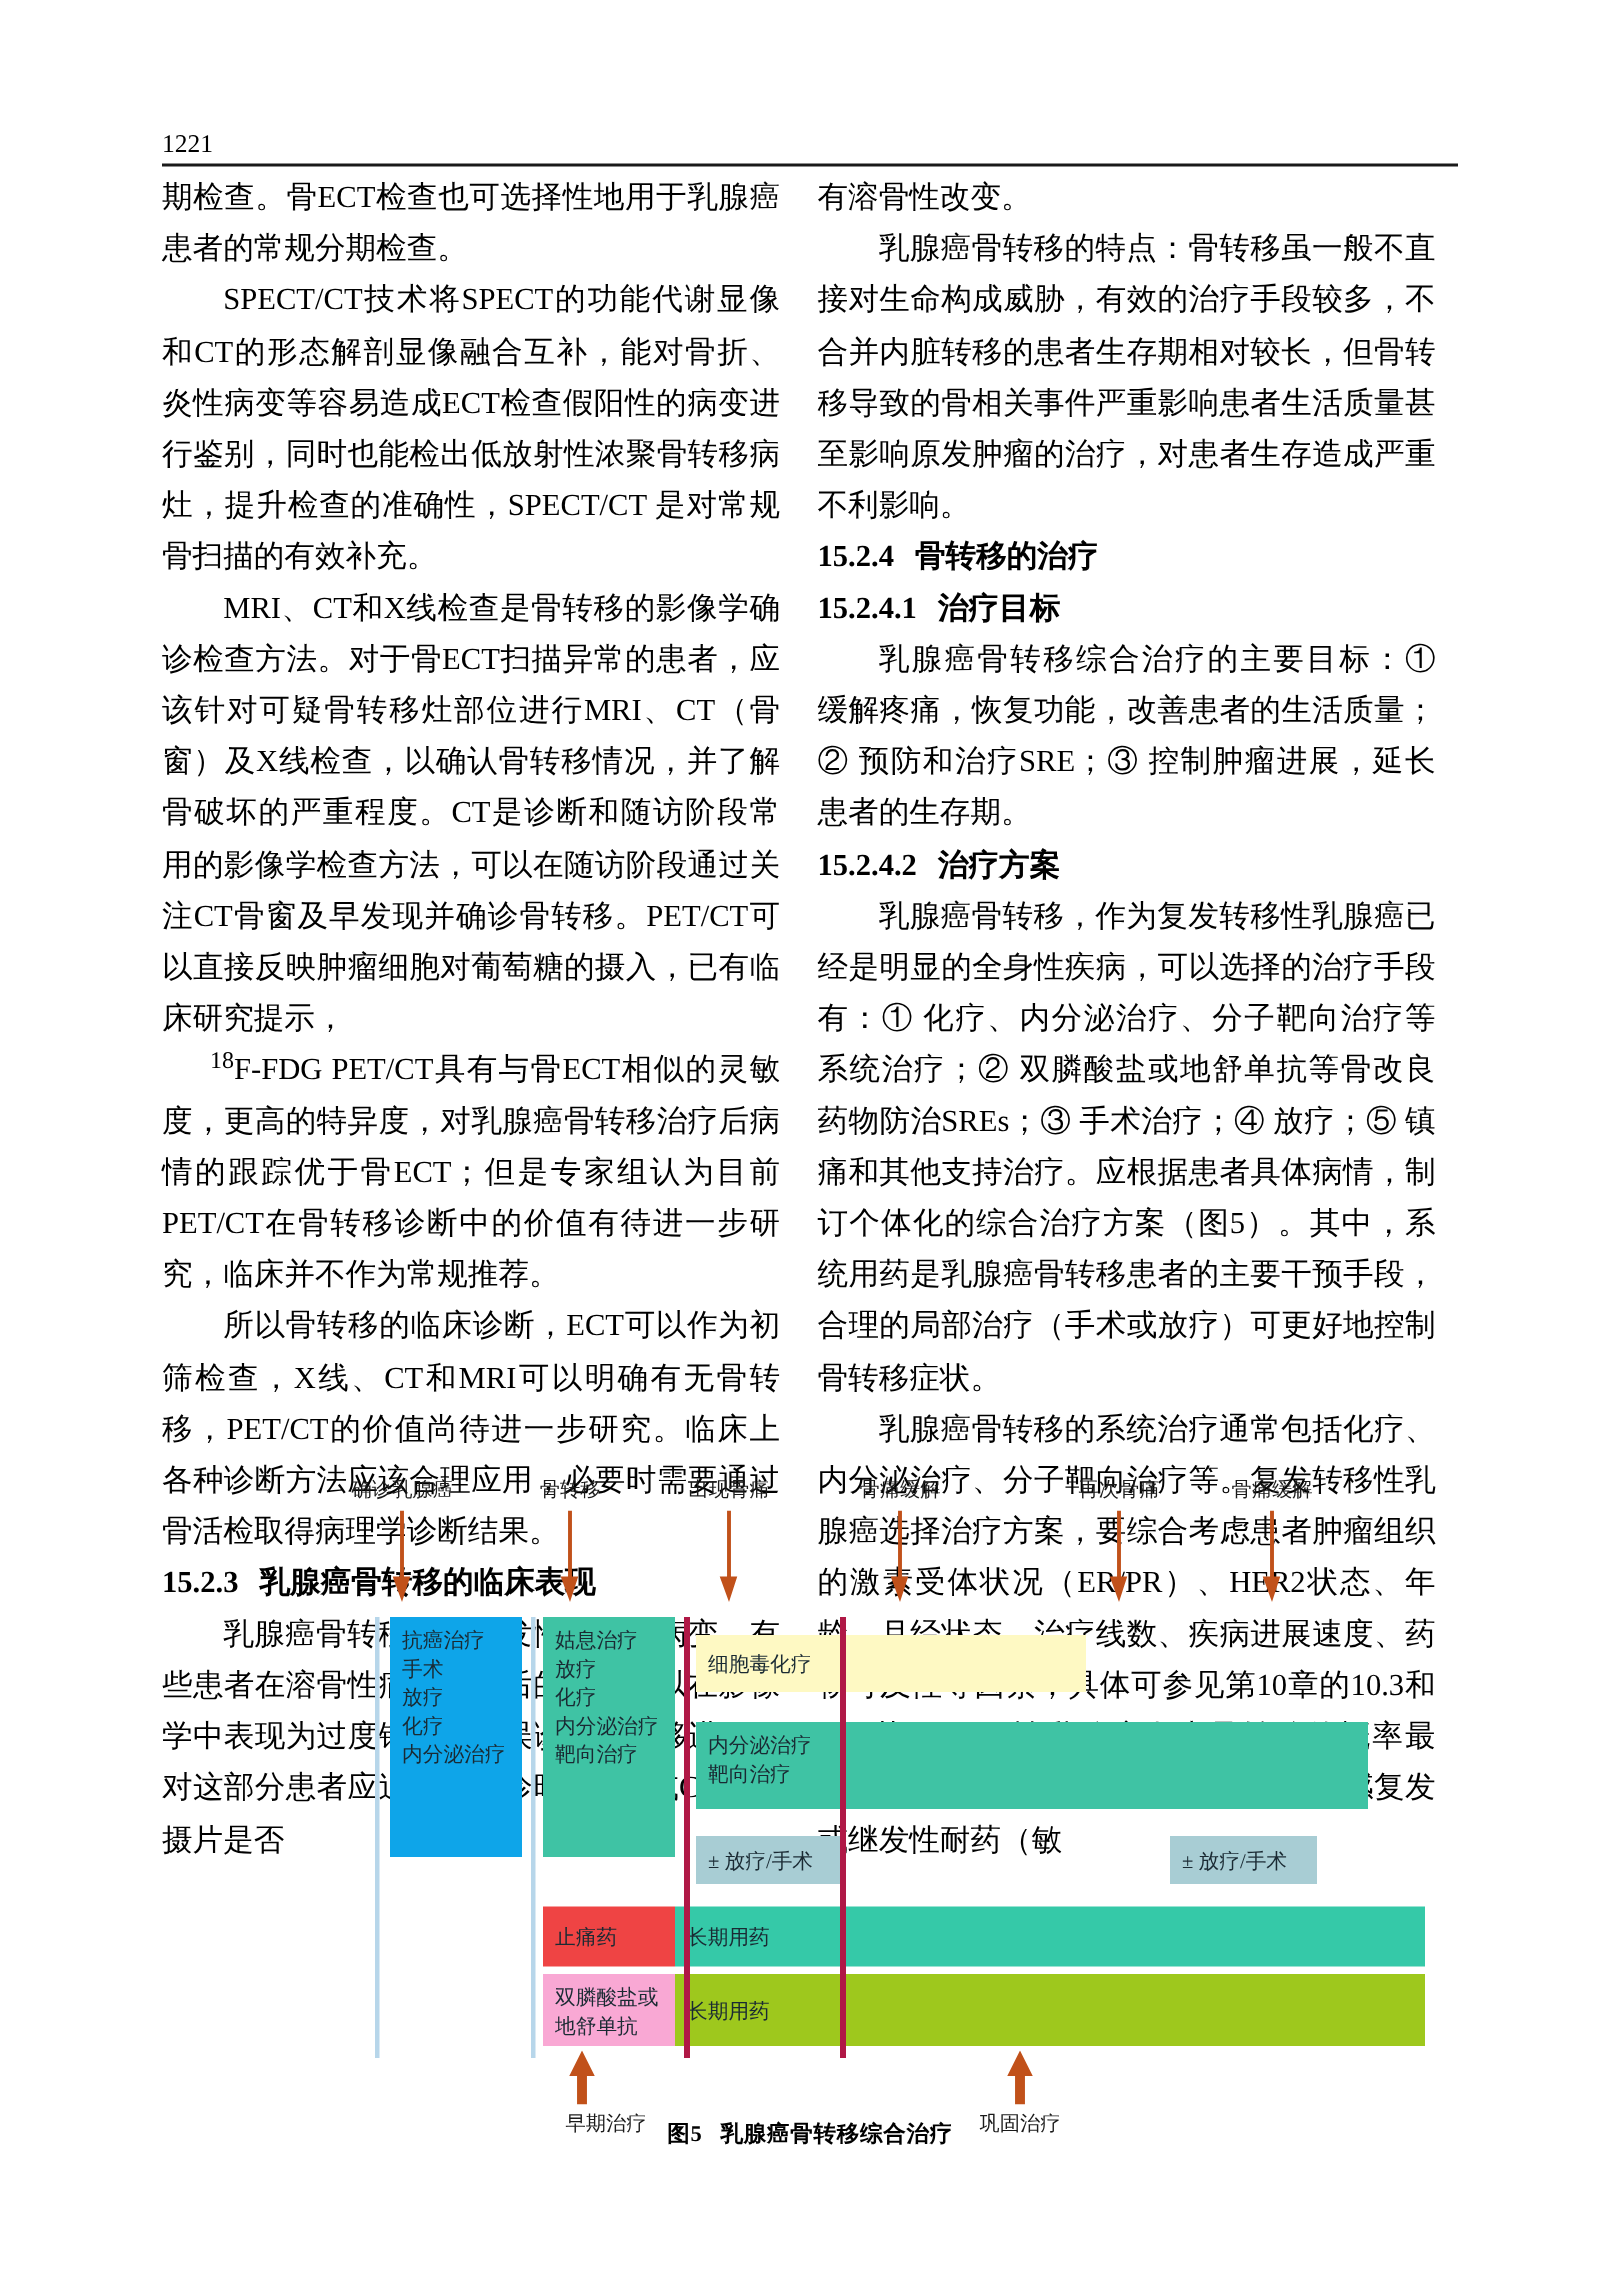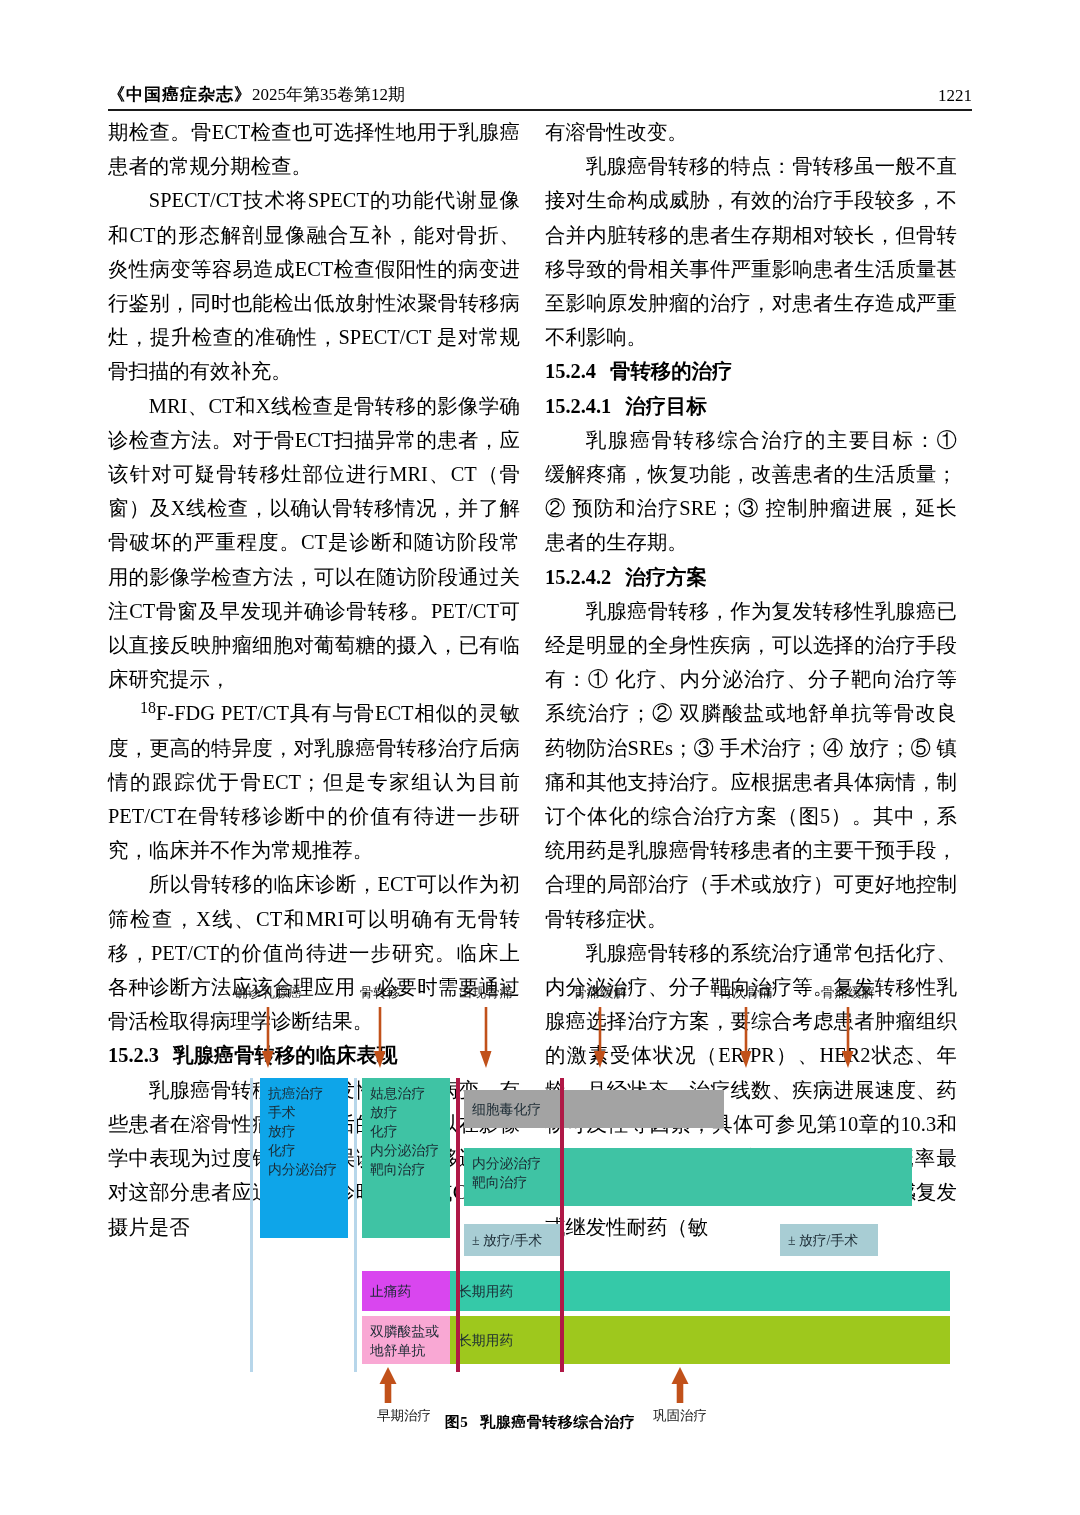--- a/index.html
+++ b/index.html
@@ -160,21 +160,20 @@
     letter-spacing: 0.5px;
   }
   #fig-caption .capnum { margin-right: 12px; }
 </style>
 </head>
 <body>
 
 <div id="page">
 
   <div id="header">
-    <div id="header-left"><span class="journal">《中国癌症杂志》</span><span>2025年第35卷第12期</span></div>
     <div id="header-right">1221</div>
   </div>
 
   <div id="columns">
     <div class="col" id="col-left">
         <p class="para noindent">期检查。骨ECT检查也可选择性地用于乳腺癌患者的常规分期检查。</p>
         <p class="para">SPECT/CT技术将SPECT的功能代谢显像和CT的形态解剖显像融合互补，能对骨折、炎性病变等容易造成ECT检查假阳性的病变进行鉴别，同时也能检出低放射性浓聚骨转移病灶，提升检查的准确性，SPECT/CT 是对常规骨扫描的有效补充。</p>
         <p class="para">MRI、CT和X线检查是骨转移的影像学确诊检查方法。对于骨ECT扫描异常的患者，应该针对可疑骨转移灶部位进行MRI、CT（骨窗）及X线检查，以确认骨转移情况，并了解骨破坏的严重程度。CT是诊断和随访阶段常用的影像学检查方法，可以在随访阶段通过关注CT骨窗及早发现并确诊骨转移。PET/CT可以直接反映肿瘤细胞对葡萄糖的摄入，已有临床研究提示，</p>
         <p class="para noindent"><sup class="iso">18</sup><span>F-FDG PET/CT具有与骨ECT相似的灵敏度，更高的特异度，对乳腺癌骨转移治疗后病情的跟踪优于骨ECT；但是专家组认为目前PET/CT在骨转移诊断中的价值有待进一步研究，临床并不作为常规推荐。</span></p>
         <p class="para">所以骨转移的临床诊断，ECT可以作为初筛检查，X线、CT和MRI可以明确有无骨转移，PET/CT的价值尚待进一步研究。临床上各种诊断方法应该合理应用，必要时需要通过骨活检取得病理学诊断结果。</p>
@@ -224,26 +223,26 @@
         <div class="bar multi" style="left: 152px; top: 93px; width: 88px; height: 160px; background: #0ea5e9;">抗癌治疗
 手术
 放疗
 化疗
 内分泌治疗</div>
         <div class="bar multi" style="left: 254px; top: 93px; width: 88px; height: 160px; background: rgb(63, 195, 164);">姑息治疗
 放疗
 化疗
 内分泌治疗
 靶向治疗</div>
-        <div class="bar" style="left: 356px; top: 105px; width: 260px; height: 38px; background: #a3a3a3;">细胞毒化疗</div>
+        <div class="bar" style="left: 356px; top: 105px; width: 260px; height: 38px; background: #fef9c3;">细胞毒化疗</div>
         <div class="bar multi" style="left: 356px; top: 163px; width: 448px; height: 58px; background: rgb(63, 195, 164);">内分泌治疗
 靶向治疗</div>
         <div class="bar" style="left: 356px; top: 239px; width: 98px; height: 32px; background: rgb(168, 205, 212);">± 放疗/手术</div>
         <div class="bar" style="left: 672px; top: 239px; width: 98px; height: 32px; background: rgb(168, 205, 212);">± 放疗/手术</div>
-        <div class="bar" style="left: 254px; top: 286px; width: 88px; height: 40px; background: #d946ef;">止痛药</div>
+        <div class="bar" style="left: 254px; top: 286px; width: 88px; height: 40px; background: #ef4444;">止痛药</div>
         <div class="bar" style="left: 342px; top: 286px; width: 500px; height: 40px; background: rgb(53, 201, 168);">长期用药</div>
         <div class="bar multi" style="left: 254px; top: 331px; width: 88px; height: 48px; background: #f9a8d4;">双膦酸盐或
 地舒单抗</div>
         <div class="bar" style="left: 342px; top: 331px; width: 500px; height: 48px; background: rgb(158, 200, 29);">长期用药</div>
         <div class="vrule" style="left: 348px; top: 93px; height: 294px; background: rgb(176, 24, 70);"></div>
         <div class="vrule" style="left: 452px; top: 93px; height: 294px; background: rgb(176, 24, 70);"></div>
         <div class="up-arrow" style="left: 280px; top: 382px;"><svg width="19" height="36" viewBox="0 0 19 36">
             <path d="M9.5 0 L18 17 h-5.2 v19 h-6.6 V17 H1 Z" fill="#c1511a"></path>
           </svg></div>
         <div class="up-arrow" style="left: 572px; top: 382px;"><svg width="19" height="36" viewBox="0 0 19 36">

